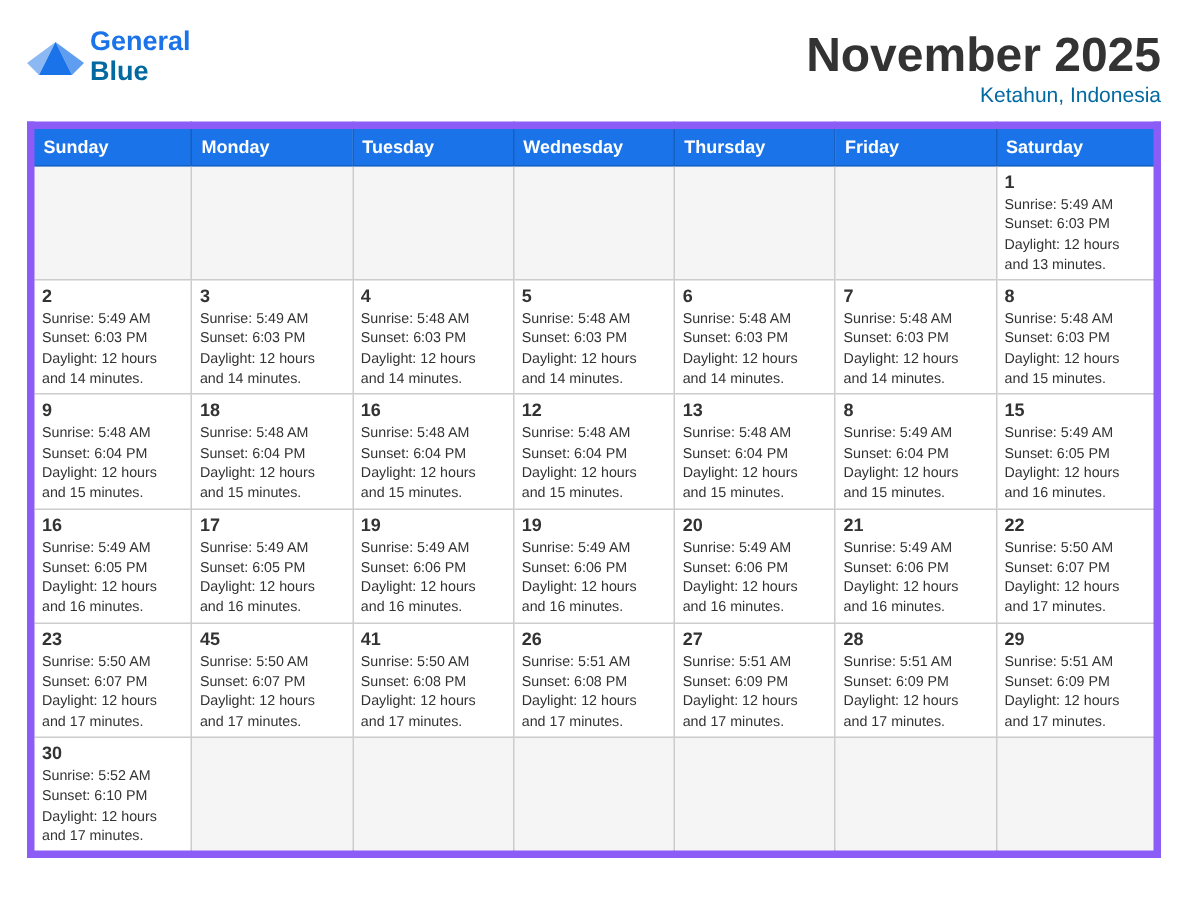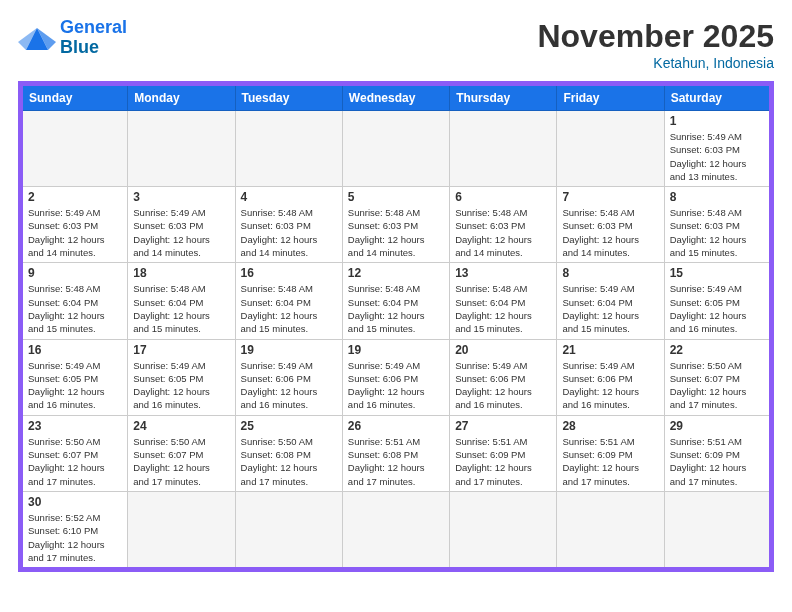--- a/index.html
+++ b/index.html
@@ -234,25 +234,25 @@
           <div class="day-info">Sunrise: 5:50 AM<br>Sunset: 6:07 PM<br>Daylight: 12 hours<br>and 17 minutes.</div>
         </td>
       </tr>
 
       <tr>
         <td>
           <div class="day-num">23</div>
           <div class="day-info">Sunrise: 5:50 AM<br>Sunset: 6:07 PM<br>Daylight: 12 hours<br>and 17 minutes.</div>
         </td>
         <td>
-          <div class="day-num">24</div>
+          <div class="day-num">45</div>
           <div class="day-info">Sunrise: 5:50 AM<br>Sunset: 6:07 PM<br>Daylight: 12 hours<br>and 17 minutes.</div>
         </td>
         <td>
-          <div class="day-num">25</div>
+          <div class="day-num">41</div>
           <div class="day-info">Sunrise: 5:50 AM<br>Sunset: 6:08 PM<br>Daylight: 12 hours<br>and 17 minutes.</div>
         </td>
         <td>
           <div class="day-num">26</div>
           <div class="day-info">Sunrise: 5:51 AM<br>Sunset: 6:08 PM<br>Daylight: 12 hours<br>and 17 minutes.</div>
         </td>
         <td>
           <div class="day-num">27</div>
           <div class="day-info">Sunrise: 5:51 AM<br>Sunset: 6:09 PM<br>Daylight: 12 hours<br>and 17 minutes.</div>
         </td>

